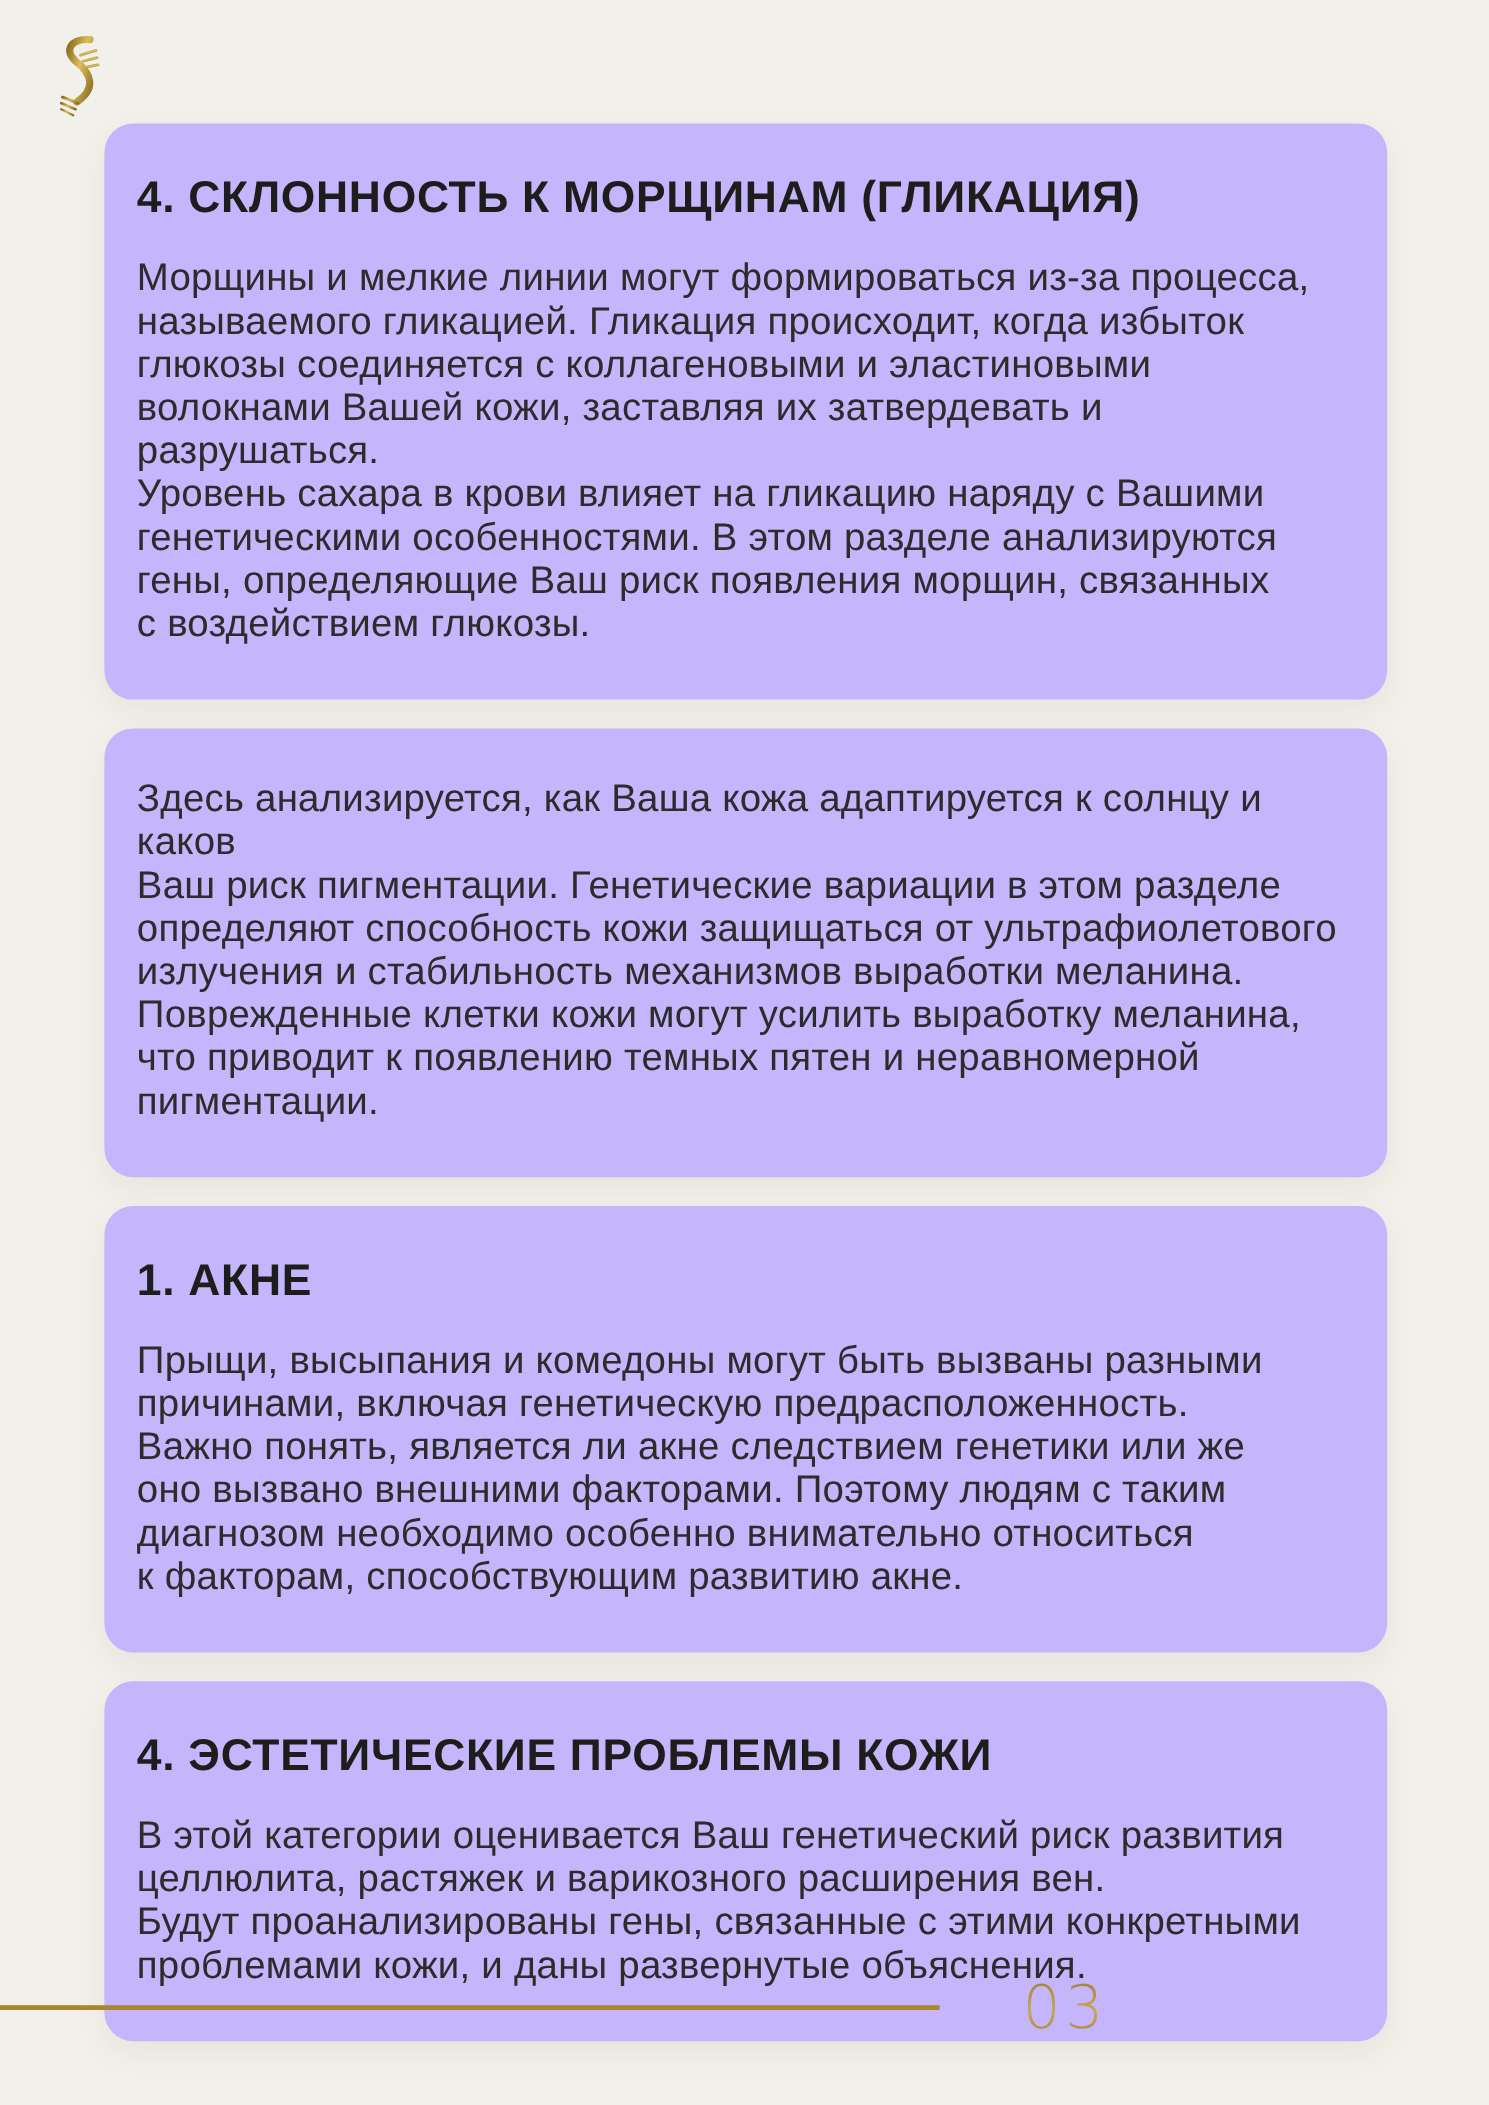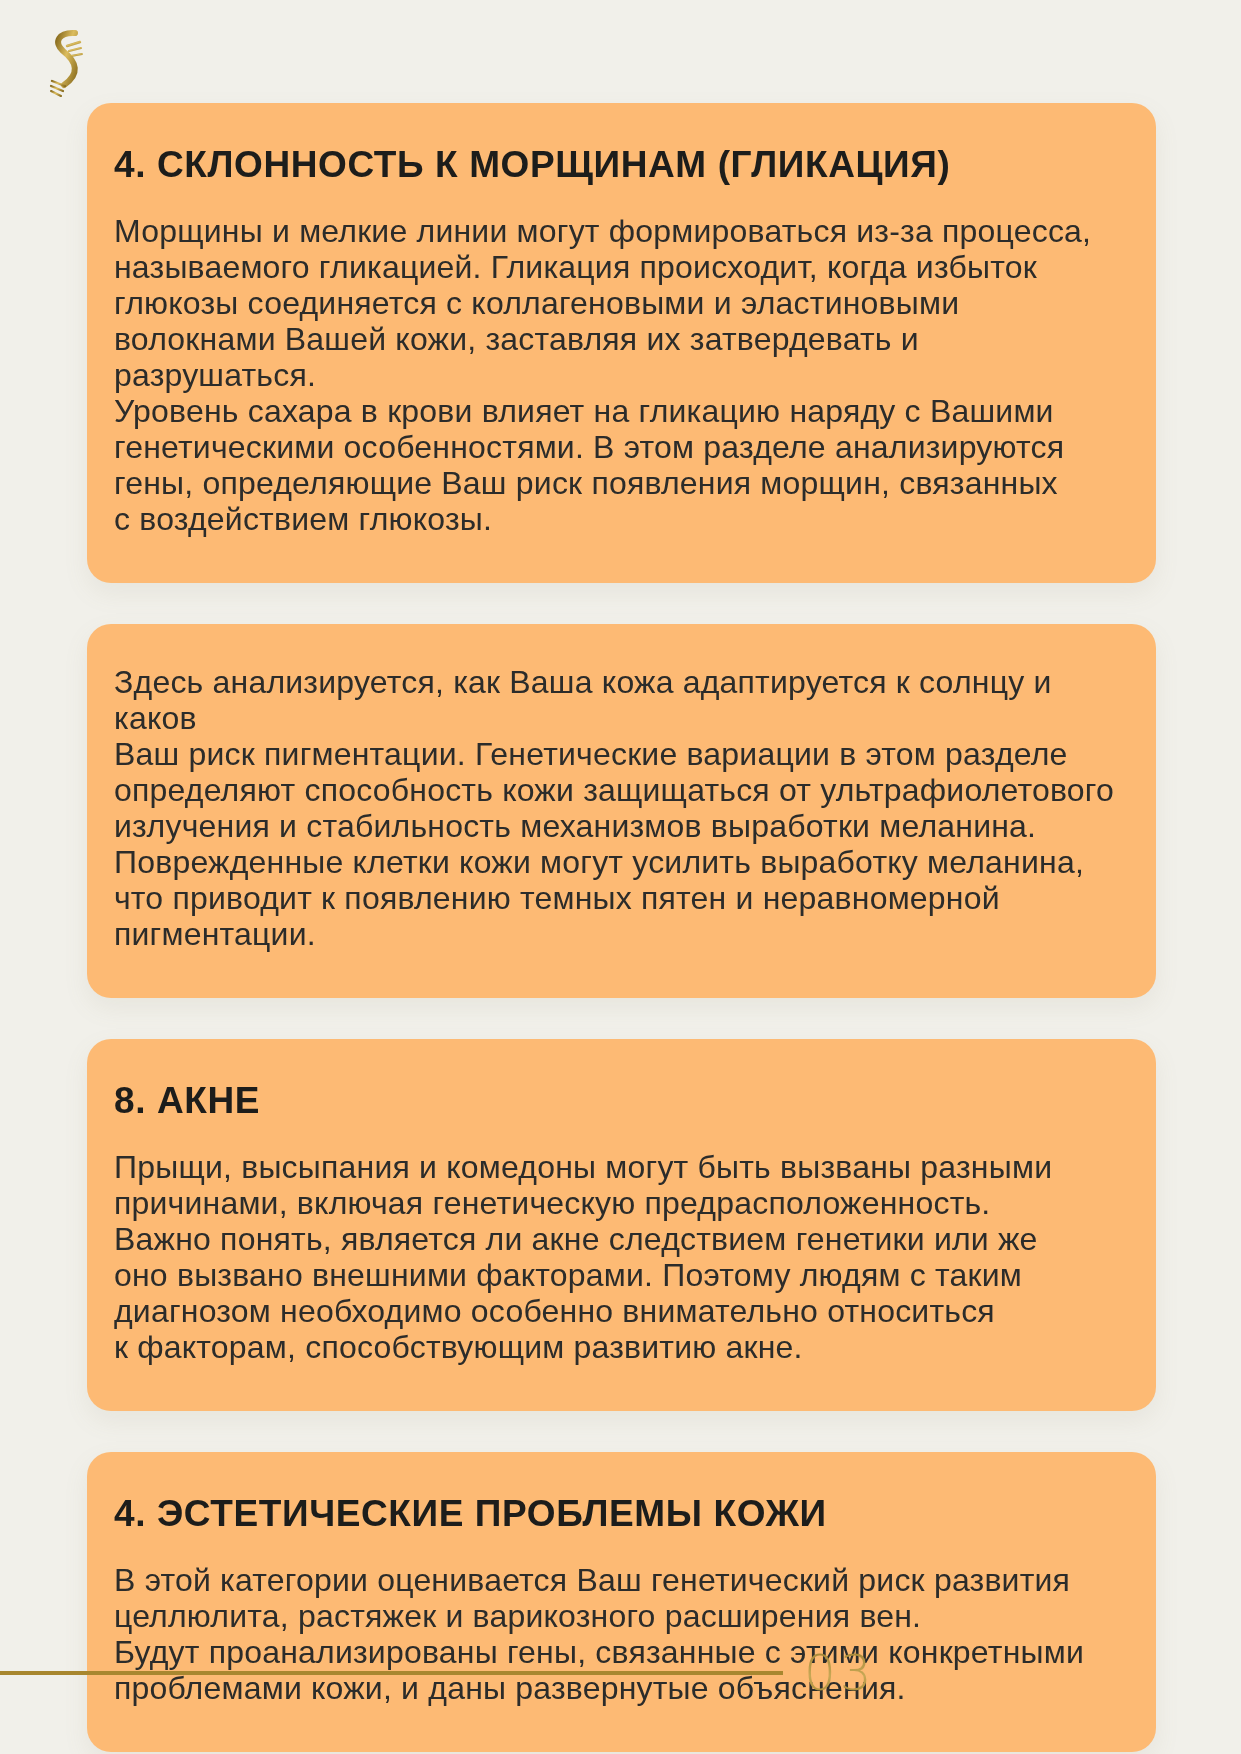--- a/index.html
+++ b/index.html
@@ -14,24 +14,24 @@
     position:absolute;
     left:44px;top:28px;
     width:46px;height:76px;
   }
   .content{
     position:absolute;
     left:87px;top:103px;
     width:1069px;
   }
   .card{
-    background:#fdba74;
+    background:#c4b5fd;
     border-radius:24px;
     padding:40px 34px 46px 27px;
-    margin-bottom:41px;
+    margin-bottom:24px;
     box-shadow:0 10px 24px rgba(150,140,110,0.10);
   }
   .card h2{
     margin:0 0 26px 0;
     font-size:37px;
     line-height:44px;
     font-weight:700;
     letter-spacing:0.6px;
     color:#1d1d1b;
   }
@@ -50,21 +50,21 @@
     height:60px;
   }
   .footer-line{
     position:absolute;
     left:0;top:26px;
     width:783px;height:4px;
     background:#a8872f;
   }
   .page-number{
     position:absolute;
-    left:804px;top:0;
+    left:852px;top:0;
     font-family:"DejaVu Sans", sans-serif;
     font-weight:200;
     font-size:50px;
     line-height:56px;
     letter-spacing:4px;
     color:#ab8b3c;
     background:linear-gradient(180deg,#9b7e2e 0%,#c8a856 55%,#a1842f 100%);
     -webkit-background-clip:text;
     background-clip:text;
     -webkit-text-fill-color:transparent;
@@ -108,21 +108,21 @@
     <p>Здесь анализируется, как Ваша кожа адаптируется к солнцу и каков
 Ваш риск пигментации. Генетические вариации в этом разделе
 определяют способность кожи защищаться от ультрафиолетового
 излучения и стабильность механизмов выработки меланина.
 Поврежденные клетки кожи могут усилить выработку меланина,
 что приводит к появлению темных пятен и неравномерной
 пигментации.</p>
   </section>
 
   <section class="card">
-    <h2>8. АКНЕ</h2>
+    <h2>1. АКНЕ</h2>
     <p>Прыщи, высыпания и комедоны могут быть вызваны разными
 причинами, включая генетическую предрасположенность.
 Важно понять, является ли акне следствием генетики или же
 оно вызвано внешними факторами. Поэтому людям с таким
 диагнозом необходимо особенно внимательно относиться
 к факторам, способствующим развитию акне.</p>
   </section>
 
   <section class="card">
     <h2>4. ЭСТЕТИЧЕСКИЕ ПРОБЛЕМЫ КОЖИ</h2>

